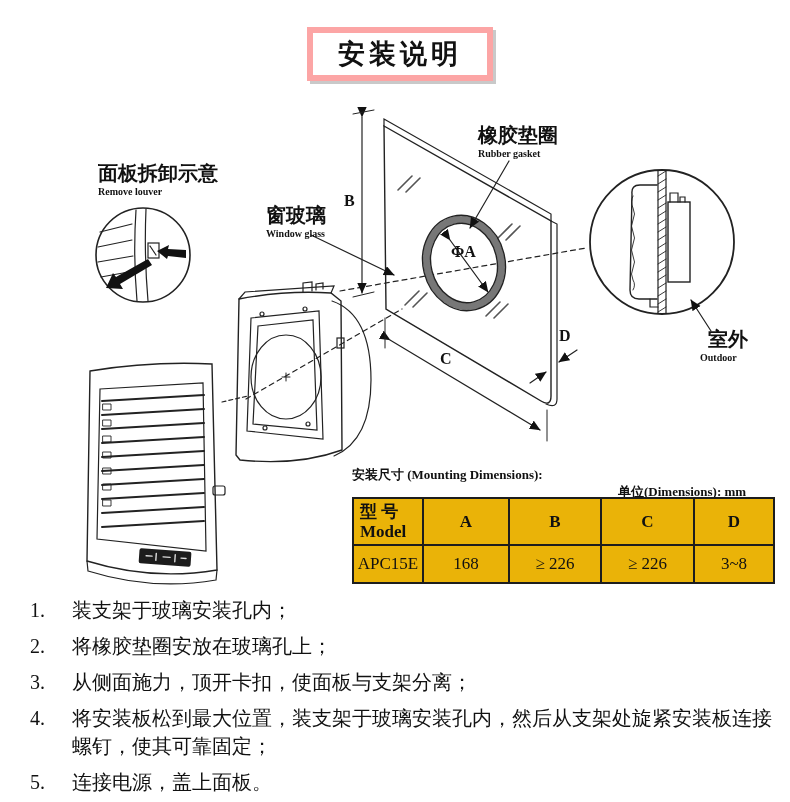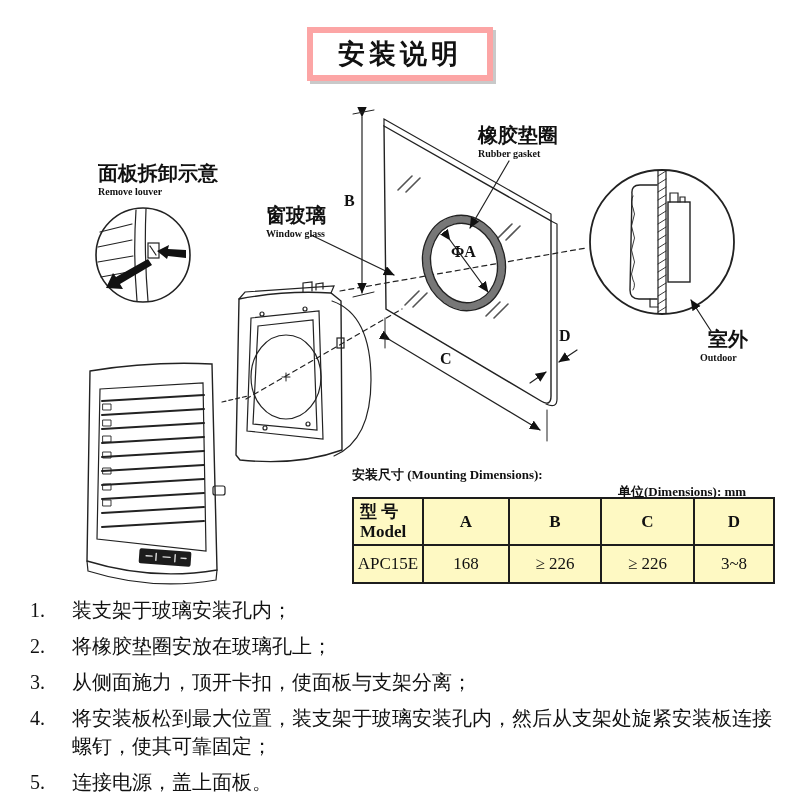--- a/index.html
+++ b/index.html
@@ -12,21 +12,21 @@
   svg.art{position:absolute;left:0;top:0;}
   .lbl{position:absolute;font-weight:bold;line-height:1.25;white-space:nowrap;}
   .lbl .cn{font-size:20px;}
   .lbl .en{font-size:10px;}
   .dim{position:absolute;font-weight:bold;font-size:16px;}
   .cap-l{position:absolute;left:352px;top:466px;font-size:13px;font-weight:bold;}
   .cap-r{position:absolute;left:618px;top:456px;font-size:13px;font-weight:bold;margin-top:27px;}
   table.dims{position:absolute;left:352px;top:497px;border-collapse:collapse;
         table-layout:fixed;width:421px;}
   table.dims th,table.dims td{border:2px solid #1d1d1d;text-align:center;
-        font-size:17px;padding:0;background:#fef9c3;}
+        font-size:17px;padding:0;background:#eab308;}
   table.dims th{height:45px;font-weight:bold;}
   table.dims td{height:36px;margin-left:21px;}
   .model-th{text-align:left !important;padding-left:6px !important;font-size:16px;line-height:1.15;}
   .steps{position:absolute;left:30px;top:596px;width:742px;}
   .step{display:flex;margin-bottom:8px;font-size:20px;line-height:28px;}
   .step .num{width:42px;flex:0 0 42px;}
   .step .txt{flex:1;}
 </style>
 </head>
 <body>

